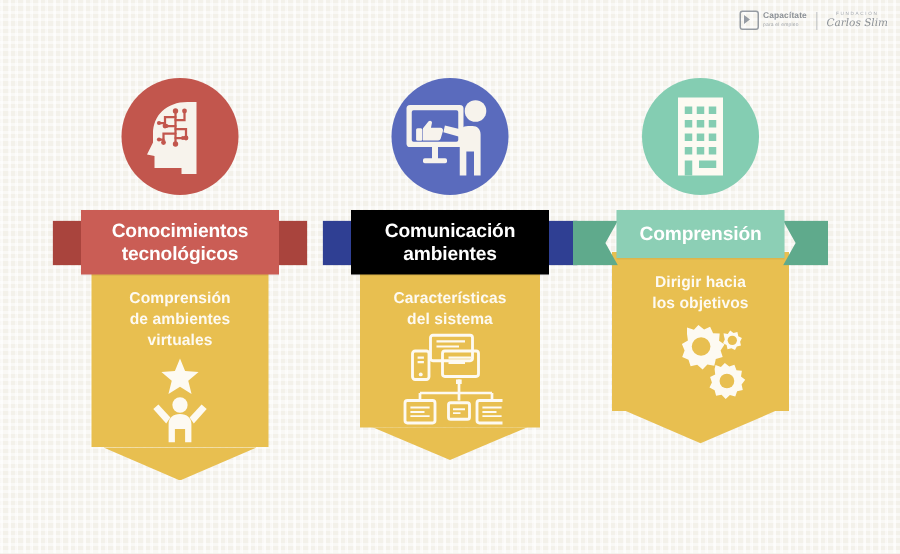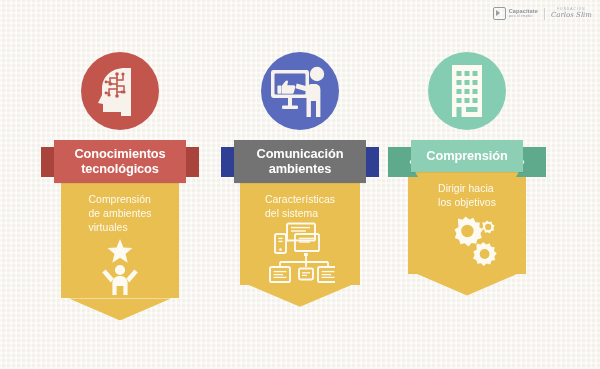--- a/index.html
+++ b/index.html
@@ -54,21 +54,21 @@
 
   .circle{
     width:78px;height:78px;border-radius:50%;
     display:flex;align-items:center;justify-content:center;
     flex:none;position:relative;z-index:3;
   }
   .circle svg{display:block;}
 
   
   .ribbon{
-    position:relative;margin-top:10px;width:158px;
+    position:relative;margin-top:10px;width:170px;
     display:flex;justify-content:center;z-index:4;
   }
   .ribbon-tail{
     position:absolute;top:7px;width:30px;height:30px;
     clip-path:polygon(0 0,100% 0,100% 100%,0 100%,28% 50%);
   }
   .ribbon-tail.left{left:0;transform:scaleX(-1);}
   .ribbon-tail.right{right:0;}
   .ribbon-body{
     position:relative;z-index:2;
@@ -82,22 +82,22 @@
 
   
   .pennant{
     position:relative;width:102px;margin-top:-4px;
     background:#e8bf50;
     padding:14px 8px 0;
     display:flex;flex-direction:column;align-items:center;
     z-index:1;
   }
   .pennant-sub{
-    color:#fdfaf2;font-size:10.4px;line-height:1.32;text-align:left;
-    font-weight:normal;letter-spacing:.05px;
+    color:#fdfaf2;font-size:10.4px;line-height:1.32;text-align:center;
+    font-weight:bold;letter-spacing:.05px;
   }
   .pennant-art{height:64px;display:flex;align-items:center;justify-content:center;width:100%;}
   .pennant-point{
     width:102px;height:22px;background:#e8bf50;
     clip-path:polygon(0 0,100% 0,50% 100%);
   }
   #col-1 .pennant,#col-1 .pennant-point{width:104px;}
   #col-1 .pennant-point{clip-path:polygon(0 0,100% 0,50% 100%);}
 </style>
 </head>
@@ -193,21 +193,21 @@
         <rect x="9.4" y="24.5" width="4.2" height="8.3" rx="1" fill="#f7f3ec"></rect>
         <circle cx="49" cy="13" r="7.2" fill="#f7f3ec"></circle>
         <path d="M44 23 C40.6 23 38.5 25.2 38.5 28.6 L38.5 56 L42.9 56 L42.9 40 L48 40 L48 56 L52.4 56 L52.4 28.6 C52.4 25.2 50.2 23 47 23 Z" fill="#f7f3ec"></path>
         <path d="M39.6 25.4 L28.6 22.6 L27.6 27.2 L38.8 30.4 Z" fill="#f7f3ec"></path>
       </svg>
     </div>
 
     <div class="ribbon">
       <span class="ribbon-tail left" style="background:#2f3f93"></span>
       <span class="ribbon-tail right" style="background:#2f3f93"></span>
-      <div class="ribbon-body" style="background:#737373">
+      <div class="ribbon-body" style="background:#000000">
         <span>Comunicación</span><br>
         <span>ambientes</span>
       </div>
     </div>
 
     <div class="pennant">
       <div class="pennant-sub">
         <span>Características</span><br>
         <span>del sistema</span>
       </div>

